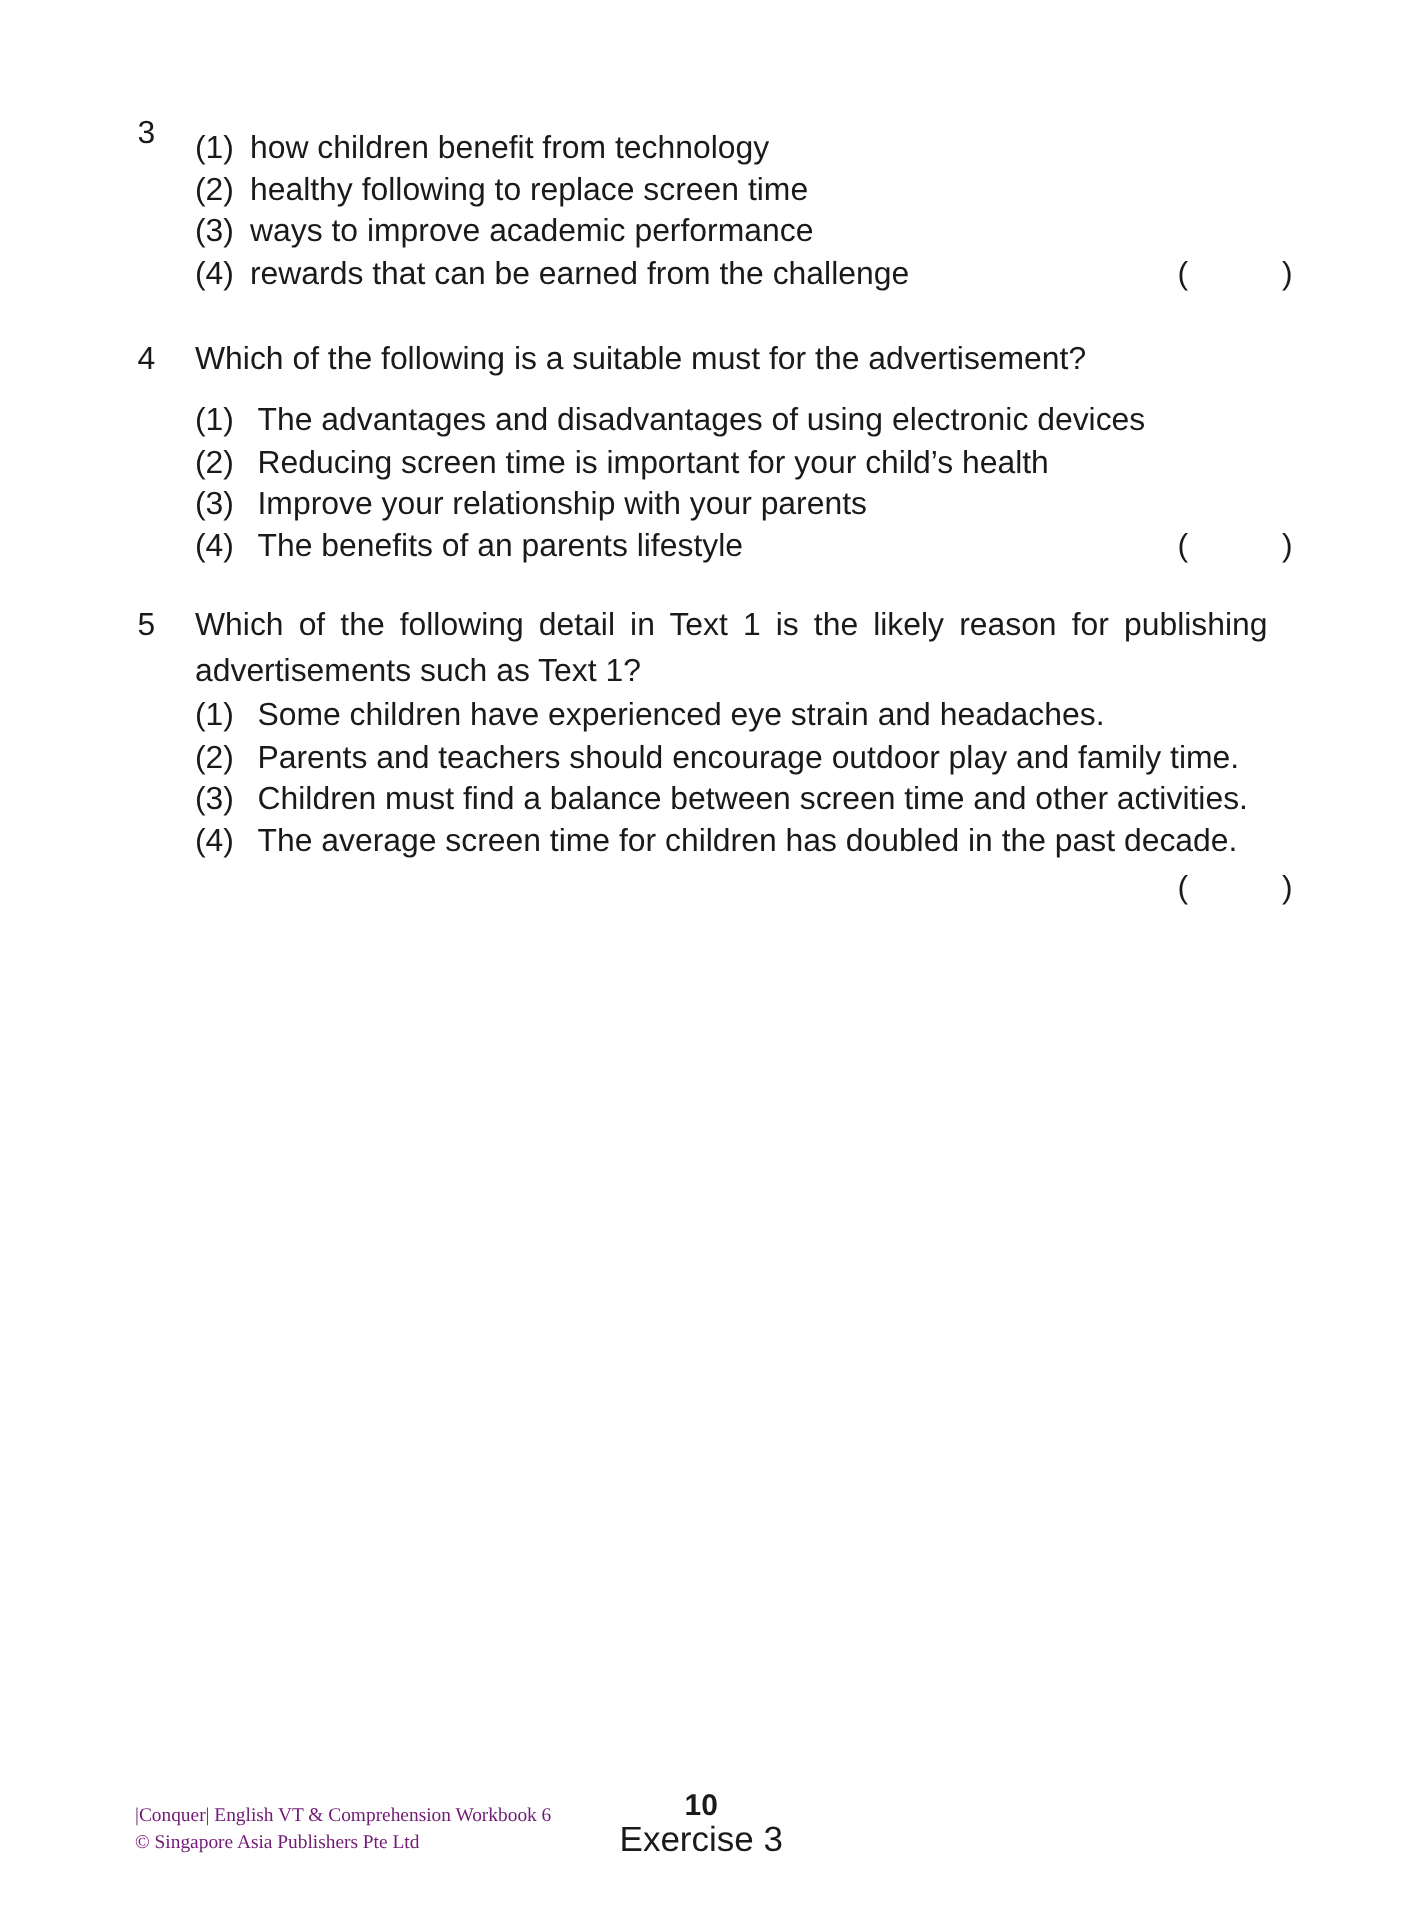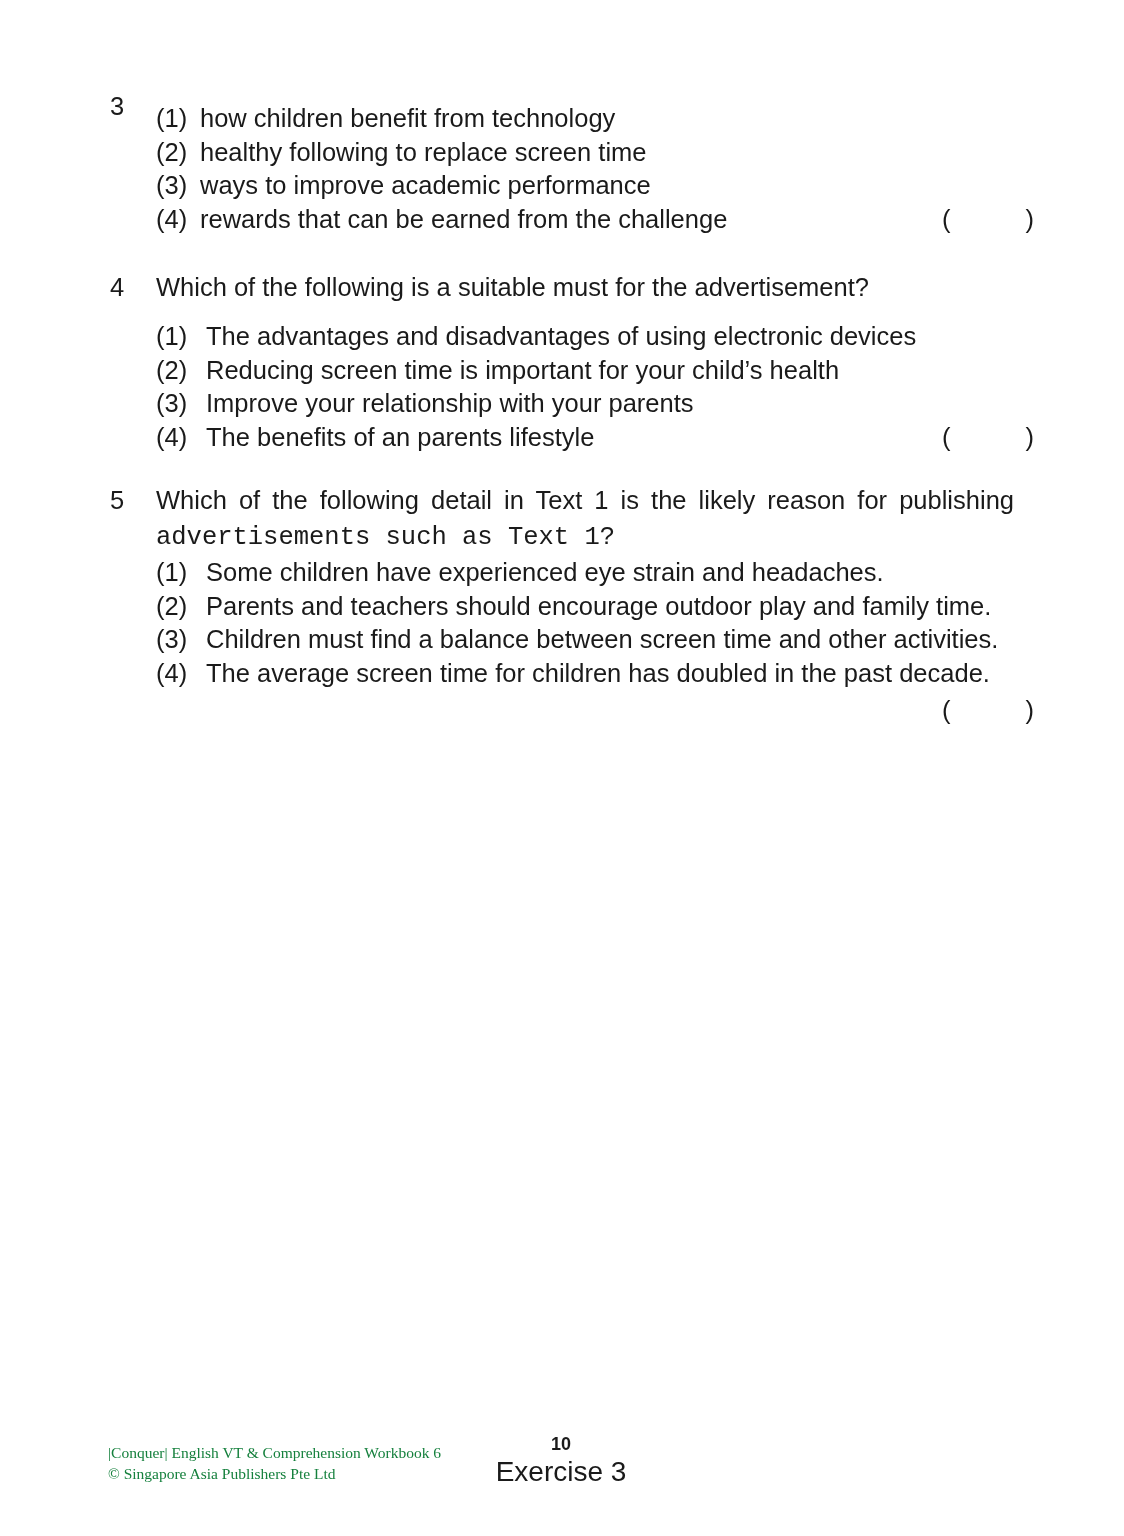--- a/index.html
+++ b/index.html
@@ -55,21 +55,20 @@
   }
   .q-stem.justify-first > .line1 {
     display: block;
     text-align: justify;
     text-align-last: justify;
   }
   .q-stem .line2 {
     display: block;
     text-align: right;
     text-align-last: left;
-    font-family: Liberation Mono, monospace;
   }
 
   
   .blank-line-row {
     display: block;
     line-height: 37px;
     height: 37px;
     white-space: nowrap;
   }
   .blank-rule {
@@ -142,33 +141,33 @@
     width: 1124px;
     height: 80px;
   }
   .footer-credit {
     position: absolute;
     left: 108px;
     top: 10px;
     font-family: "Liberation Serif", serif;
     font-size: 15.5px;
     line-height: 21px;
-    color: #15803d;
+    color: #701a75;
   }
   .footer-credit div { white-space: nowrap; }
   .footer-center {
     position: absolute;
     left: 430px;
     top: 0;
     width: 262px;
     text-align: center;
   }
   .footer-pageno {
     font-family: "Liberation Sans", sans-serif;
-    font-size: 18px;
+    font-size: 24px;
     font-weight: bold;
     line-height: 25px;
     color: #1a1a1a;
   }
   .footer-exercise {
     font-family: "Liberation Sans", sans-serif;
     font-size: 28px;
     line-height: 30px;
     color: #1a1a1a;
   }

